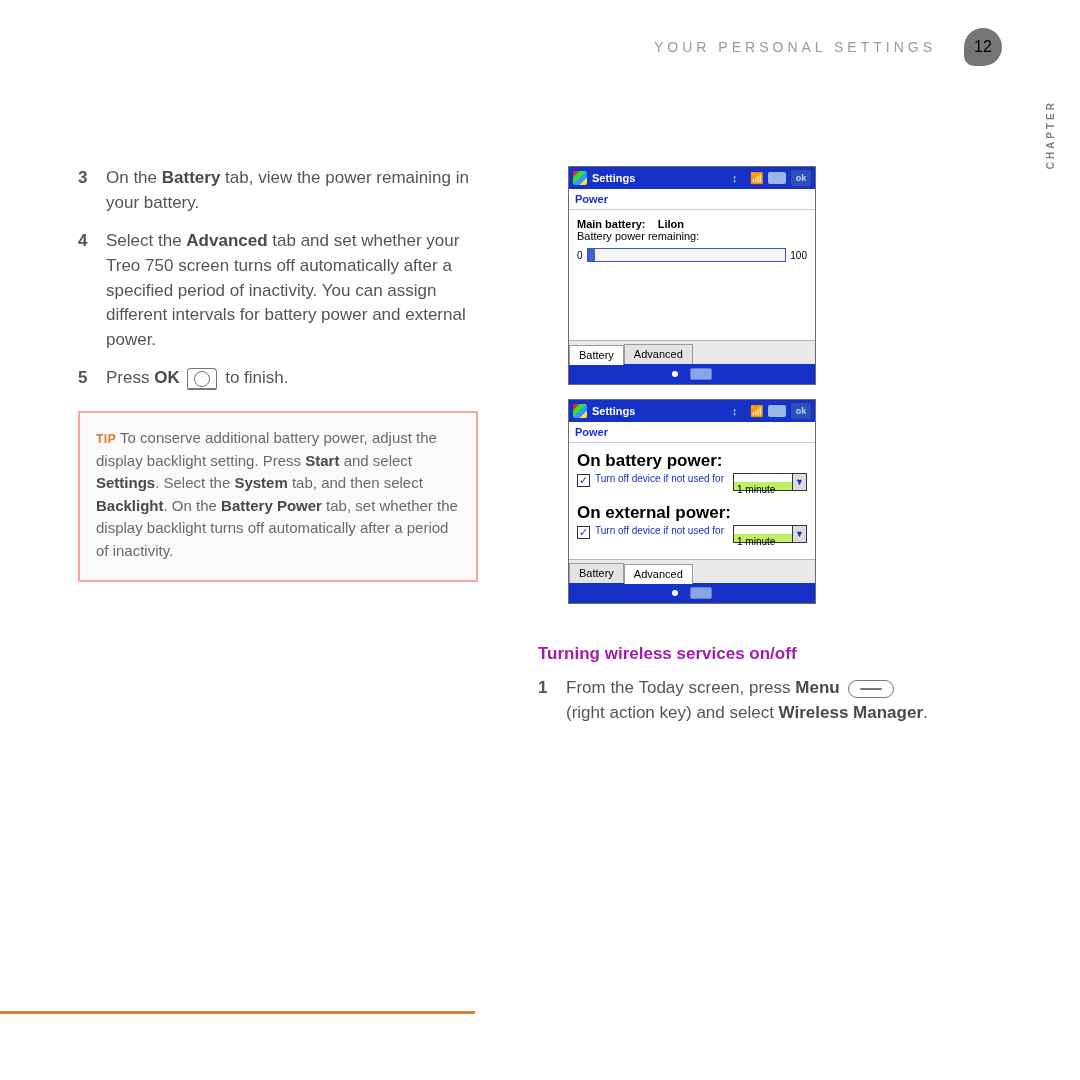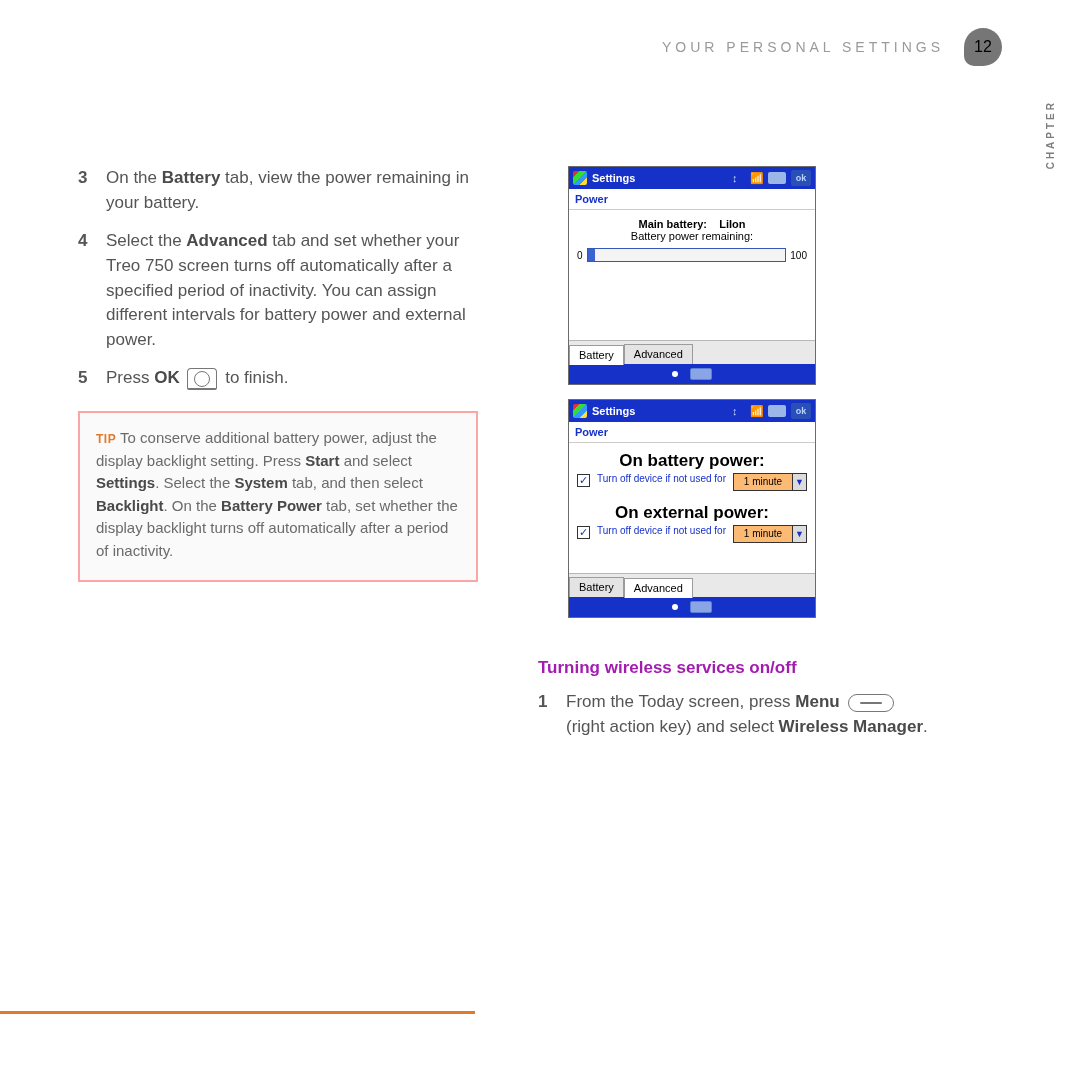--- a/index.html
+++ b/index.html
@@ -14,21 +14,21 @@
   .page {
     position: relative;
     padding: 28px 78px 0 78px;
     width: 1080px;
     height: 1080px;
   }
   .header-row {
     display: flex;
     justify-content: flex-end;
     align-items: center;
-    gap: 20px;
+    gap: 28px;
     height: 38px;
   }
   .header-title {
     letter-spacing: 4px;
     font-size: 14px;
     color: #9a9a9a;
   }
   .chapter-badge {
     width: 38px; height: 38px;
     background: #767676;
@@ -140,21 +140,21 @@
   .flag { width: 14px; height: 14px; background: linear-gradient(135deg,#d33 0 25%, #3d3 0 50%, #39f 0 75%, #fd3 0); border-radius: 2px; }
   .title-spacer { flex: 1; }
   .status-icons { display:flex; gap:4px; align-items: center; }
   .si { display:inline-block; width:14px; height:12px; }
   .si.sig::before { content:"📶"; font-size:11px; color:#bcd3ff; }
   .si.net::before { content:"↕"; font-size:11px; color:#bcd3ff; }
   .si.spk { width:18px; height:12px; background:#9db6e8; border-radius:2px; }
   .ok-btn { display:inline-flex; align-items:center; justify-content:center; width:20px; height:16px; background:#2a50b8; color:#bcd3ff; border-radius:2px; font-size:9px; }
 
   .shot-sub { color:#1631c8; font-weight:bold; padding:4px 6px; border-bottom:1px solid #ccc; }
-  .shot-body { padding:8px 8px 18px 8px; min-height:130px;text-align:center; }
+  .shot-body { padding:8px 8px 4px 8px; min-height:130px; }
   .mb-row { font-size:11px; }
   .mb-row .lbl { font-weight:bold; }
   .prog { display:flex; align-items:center; gap:4px; margin-top:6px; }
   .prog .n { font-size:10px; }
   .prog .bar { flex:1; height:14px; border:1px solid #3558b8; background:#f4f4f4; position:relative; }
   .prog .bar::after { content:""; position:absolute; left:0; top:0; bottom:0; width:4%; background:#3a62d0; }
 
   .tabs { display:flex; gap:0; background:#e9e9e9; padding-top:3px; border-top:1px solid #b7b7b7; }
   .tab { padding:3px 9px 4px; font-size:11px; border:1px solid #9c9c9c; border-bottom:none; background:#f4f4f4; }
   .tab.active { background:#fff; position:relative; top:1px; }
@@ -163,21 +163,21 @@
   .dot { width:6px; height:6px; background:#fff; border-radius:50%; }
   .kb { width:22px; height:12px; background:#8aa5e6; border:1px solid #5d7fd6; border-radius:2px; }
 
   .adv-group { margin-bottom:12px; }
   .adv-group .hdr { font-weight:bold; font-size:17px; }
   .adv-row { display:flex; align-items:flex-start; gap:5px; margin-top:2px; }
   .chk { width:13px; height:13px; border:1px solid #333; display:inline-flex; align-items:center; justify-content:center; color:#1631c8; font-size:11px; line-height:1; margin-top:1px; }
   .chk::after { content:"✓"; }
   .adv-text { color:#1631c8; font-size:10px; line-height:1.15; flex:1; }
   .dd { display:flex; align-items:stretch; border:1px solid #333; height:18px; width:74px; margin-left:auto; }
-  .dd .val { flex:1; font-size:10px; padding:2px 3px; background:#fdba74; }
+  .dd .val { flex:1; font-size:10px; padding:2px 3px; background:#bef264;margin-top:8px; }
   .dd .arr { width:14px; background:#dcdcdc; border-left:1px solid #333; display:flex; align-items:center; justify-content:center; font-size:9px; color:#1631c8; }
 
   .section-h {
     font-weight: bold;
     color: #a21caf;
     font-size: 17px;
     margin: 40px 0 12px 0;
   }
 
   .footer {

